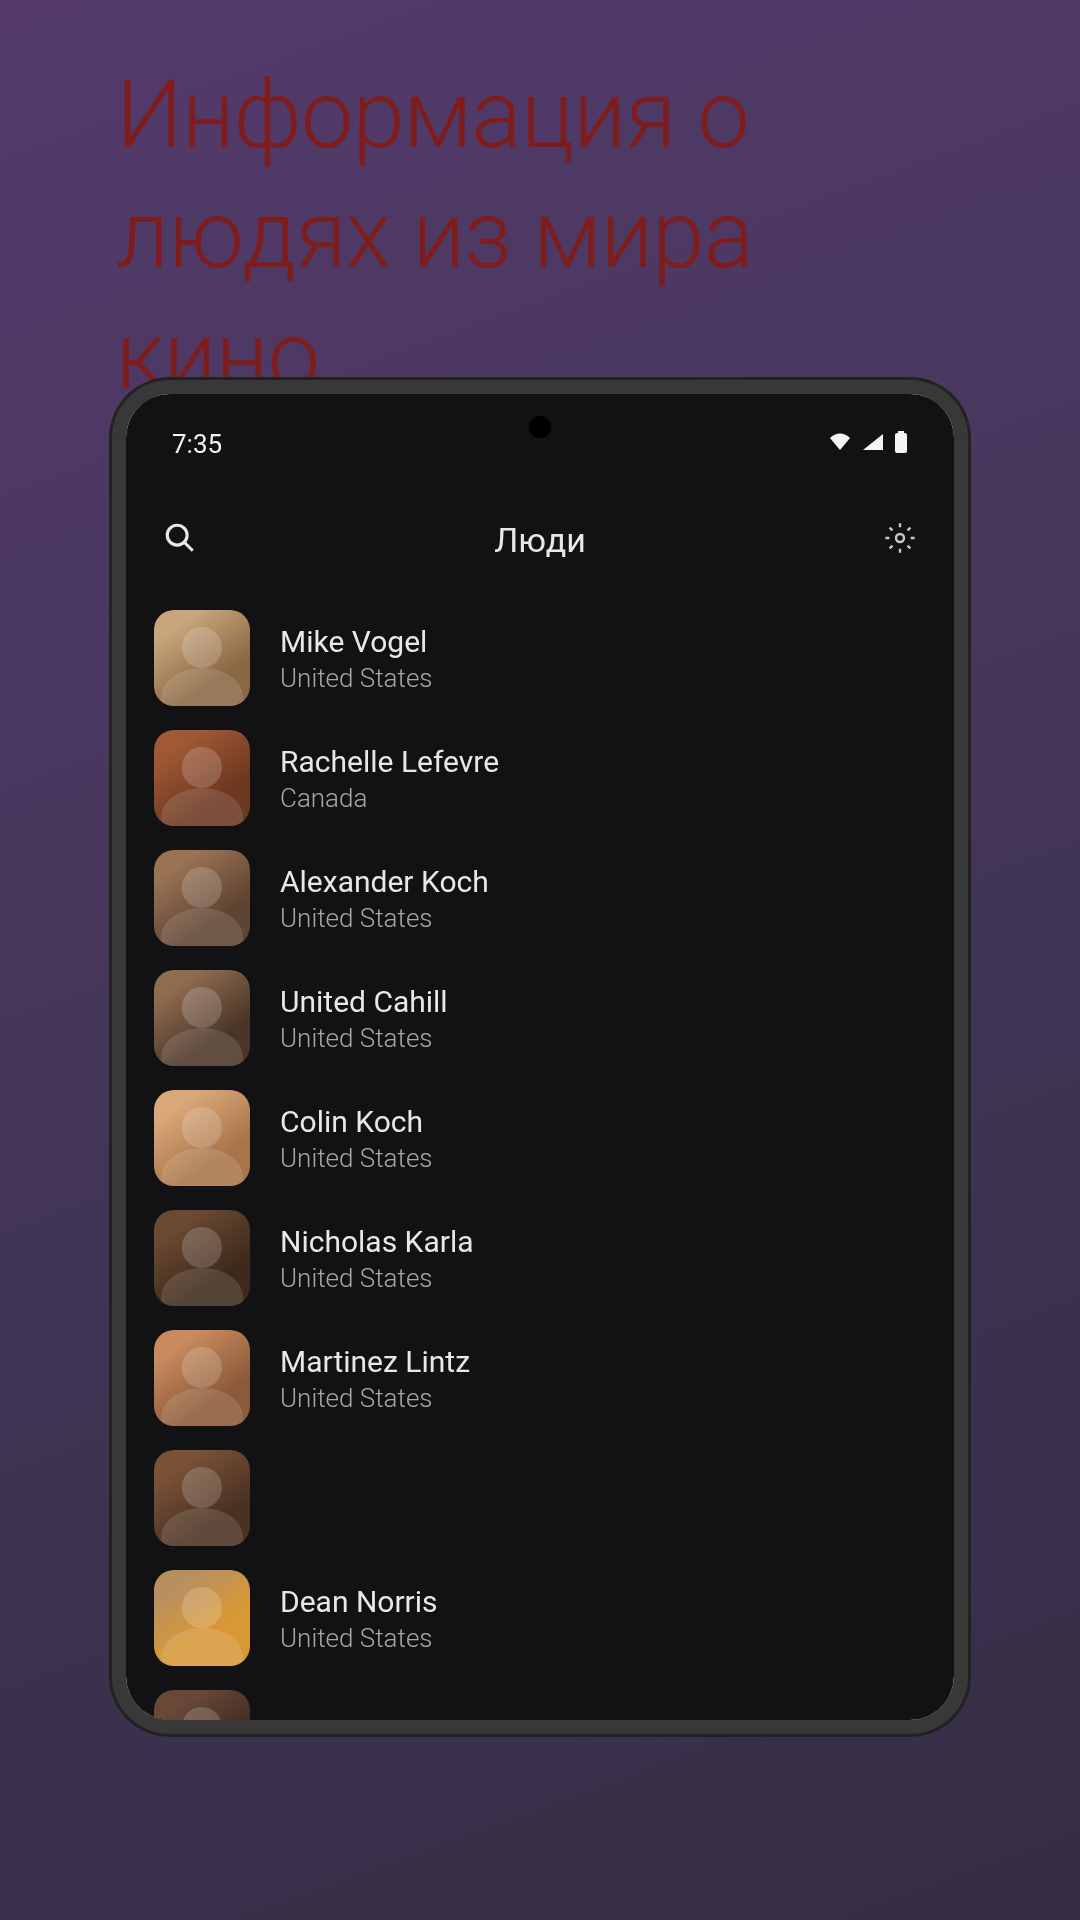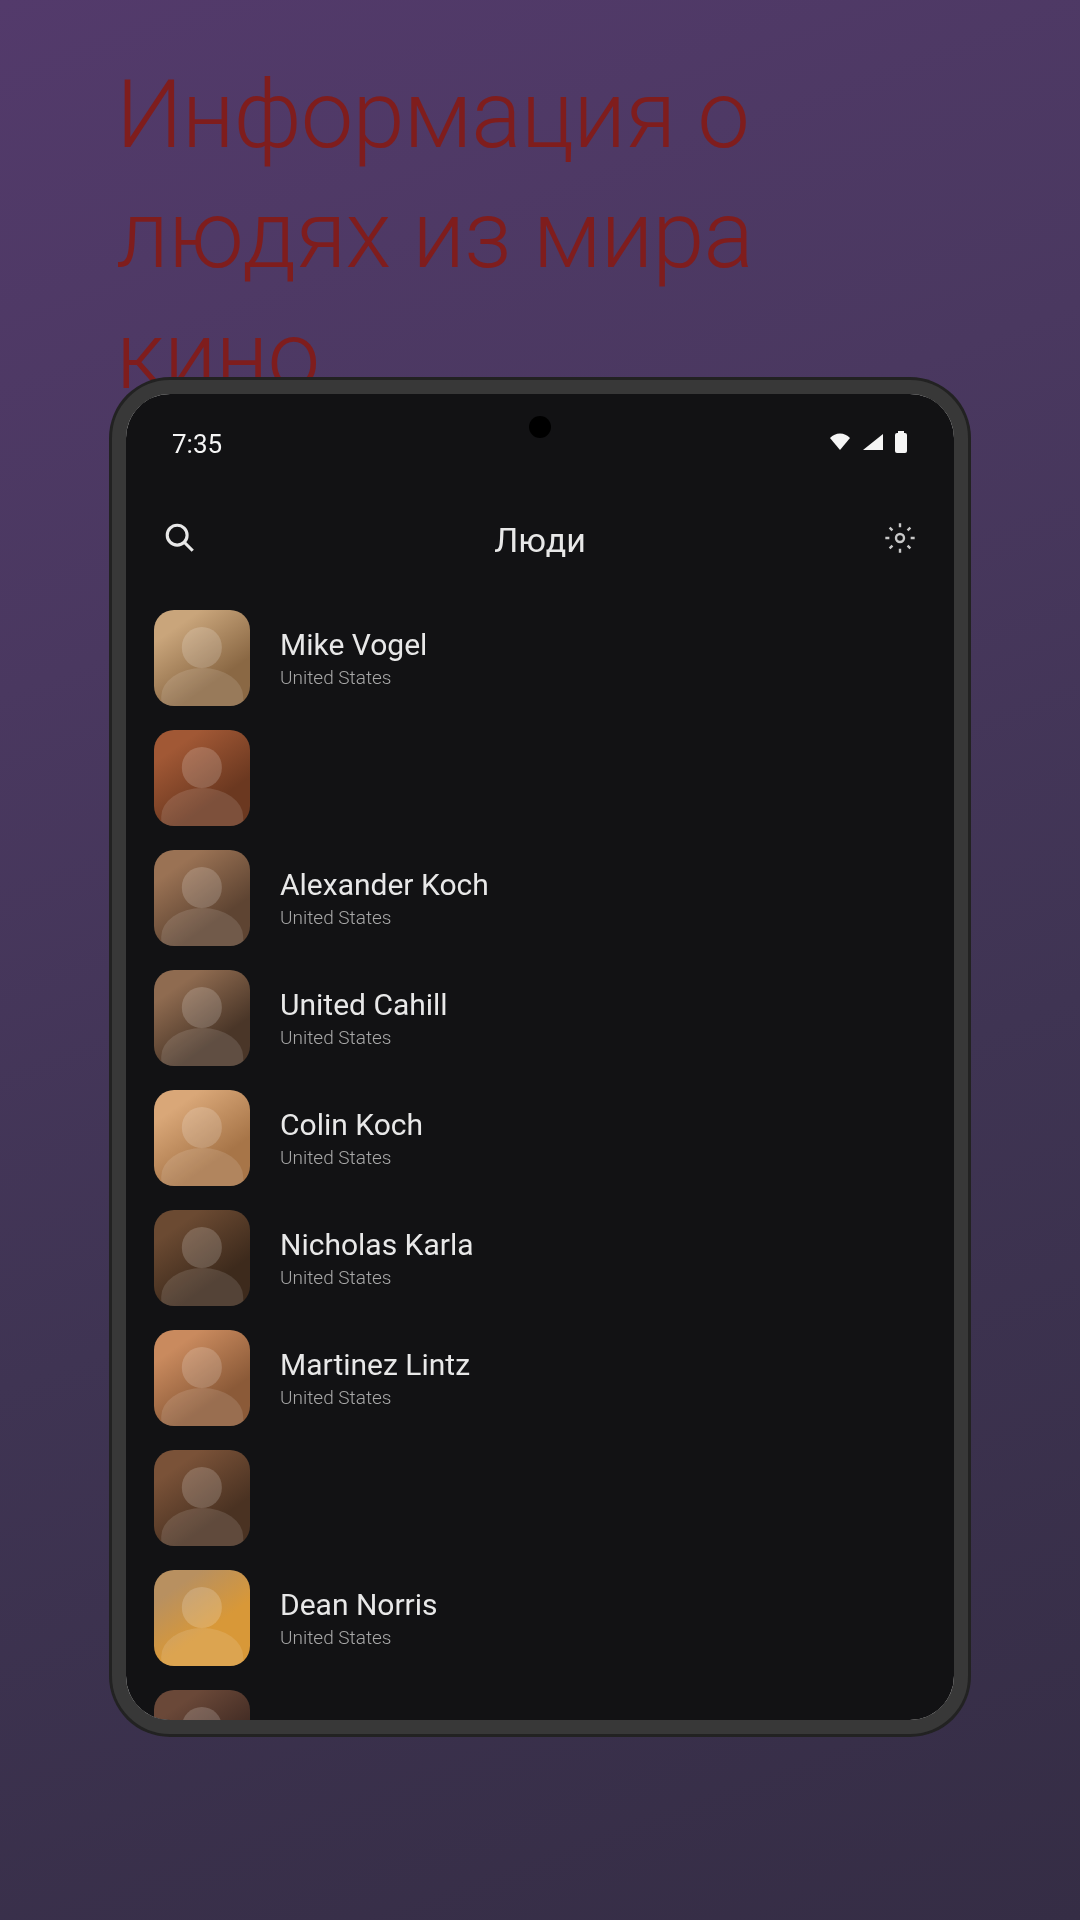--- a/index.html
+++ b/index.html
@@ -147,21 +147,21 @@
     }
 
     .person-name {
       color: #e8e8e8;
       font-size: 30px;
       font-weight: 400;
     }
 
     .person-country {
       color: #a8a8a8;
-      font-size: 19px;
+      font-size: 26px;
       font-weight: 300;
     }
 
     
     .avatar-1 { background: linear-gradient(145deg, #c9a57b 20%, #8a6844 70%); }
     .avatar-2 { background: linear-gradient(145deg, #a15835 20%, #6b3820 70%); }
     .avatar-3 { background: linear-gradient(145deg, #9a7254 20%, #5e4432 70%); }
     .avatar-4 { background: linear-gradient(145deg, #8f6b50 20%, #4a3628 70%); }
     .avatar-5 { background: linear-gradient(145deg, #d9a778 20%, #a77548 70%); }
     .avatar-6 { background: linear-gradient(145deg, #6b4a32 20%, #3d2a1c 70%); }
@@ -251,20 +251,24 @@
     <div class="people-list">
       <div class="person-row">
         <div class="avatar avatar-1"></div>
         <div class="person-info">
           <span class="person-name">Mike Vogel</span>
           <span class="person-country">United States</span>
         </div>
       </div>
       <div class="person-row">
         <div class="avatar avatar-2"></div>
+        <div class="person-info">
+          <span class="person-name">Rachelle Lefevre</span>
+          <span class="person-country">Canada</span>
+        </div>
       </div>
       <div class="person-row">
         <div class="avatar avatar-3"></div>
         <div class="person-info">
           <span class="person-name">Alexander Koch</span>
           <span class="person-country">United States</span>
         </div>
       </div>
       <div class="person-row">
         <div class="avatar avatar-4"></div>

